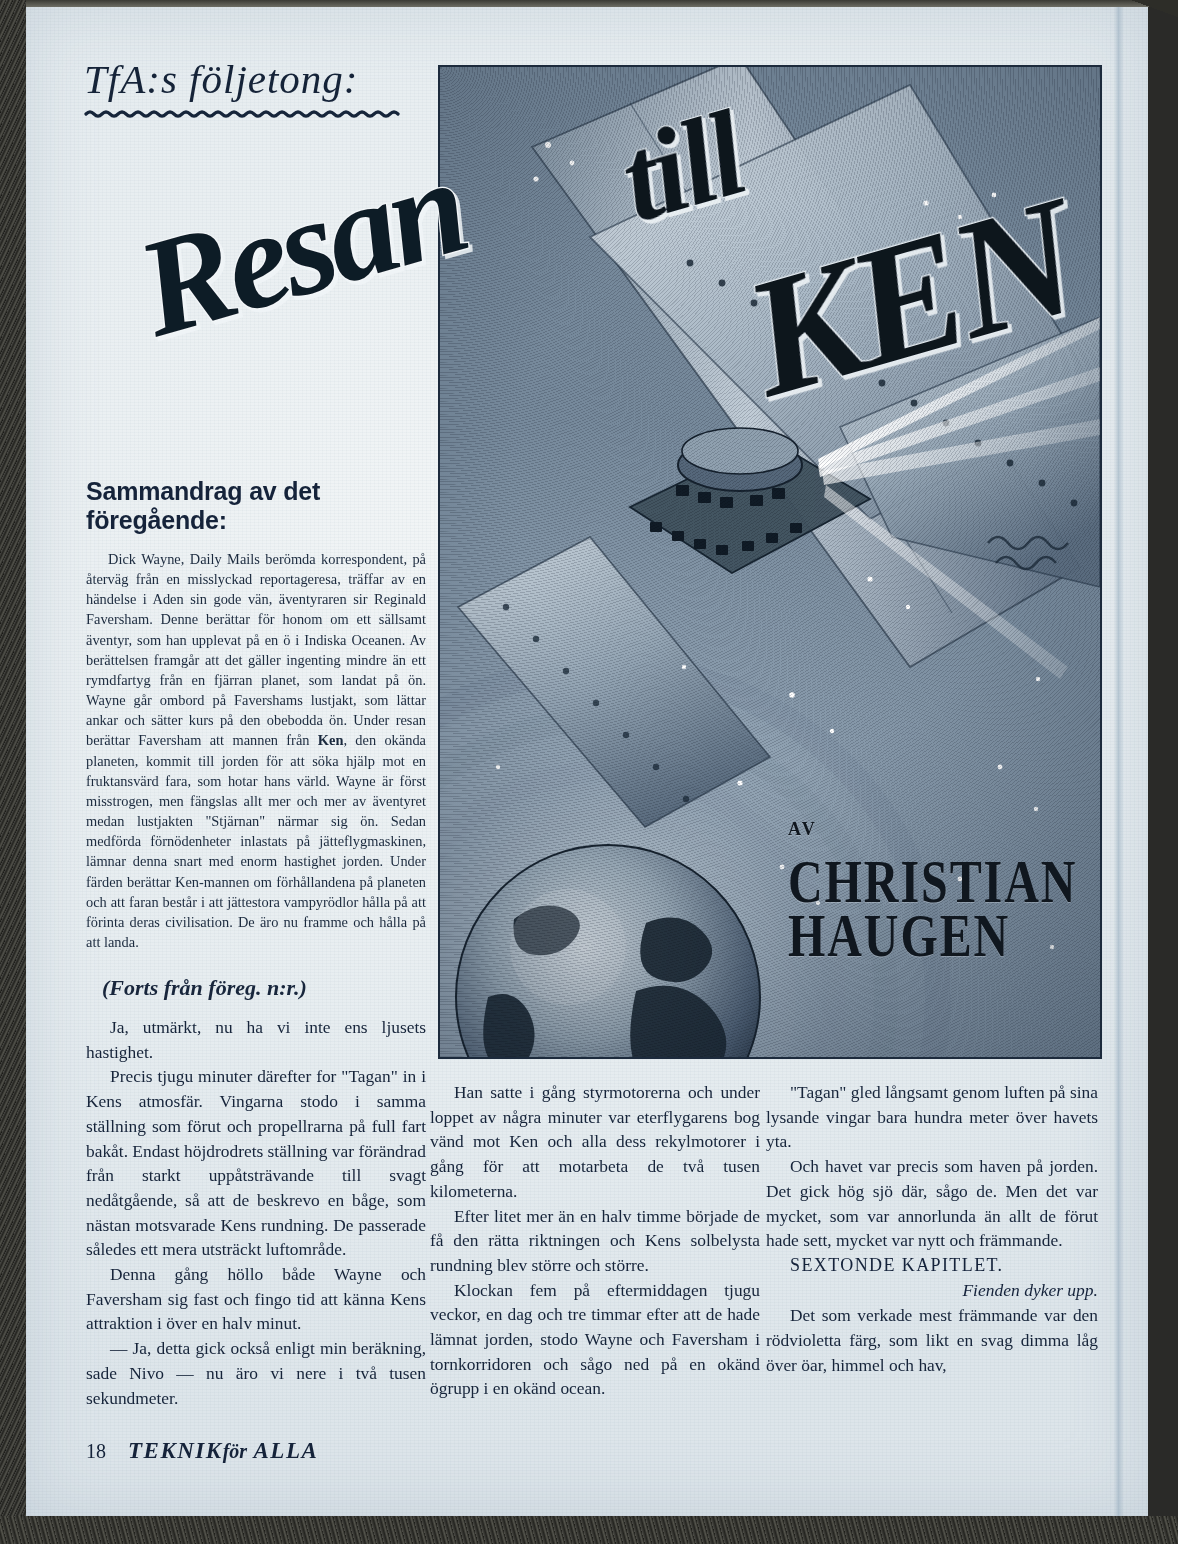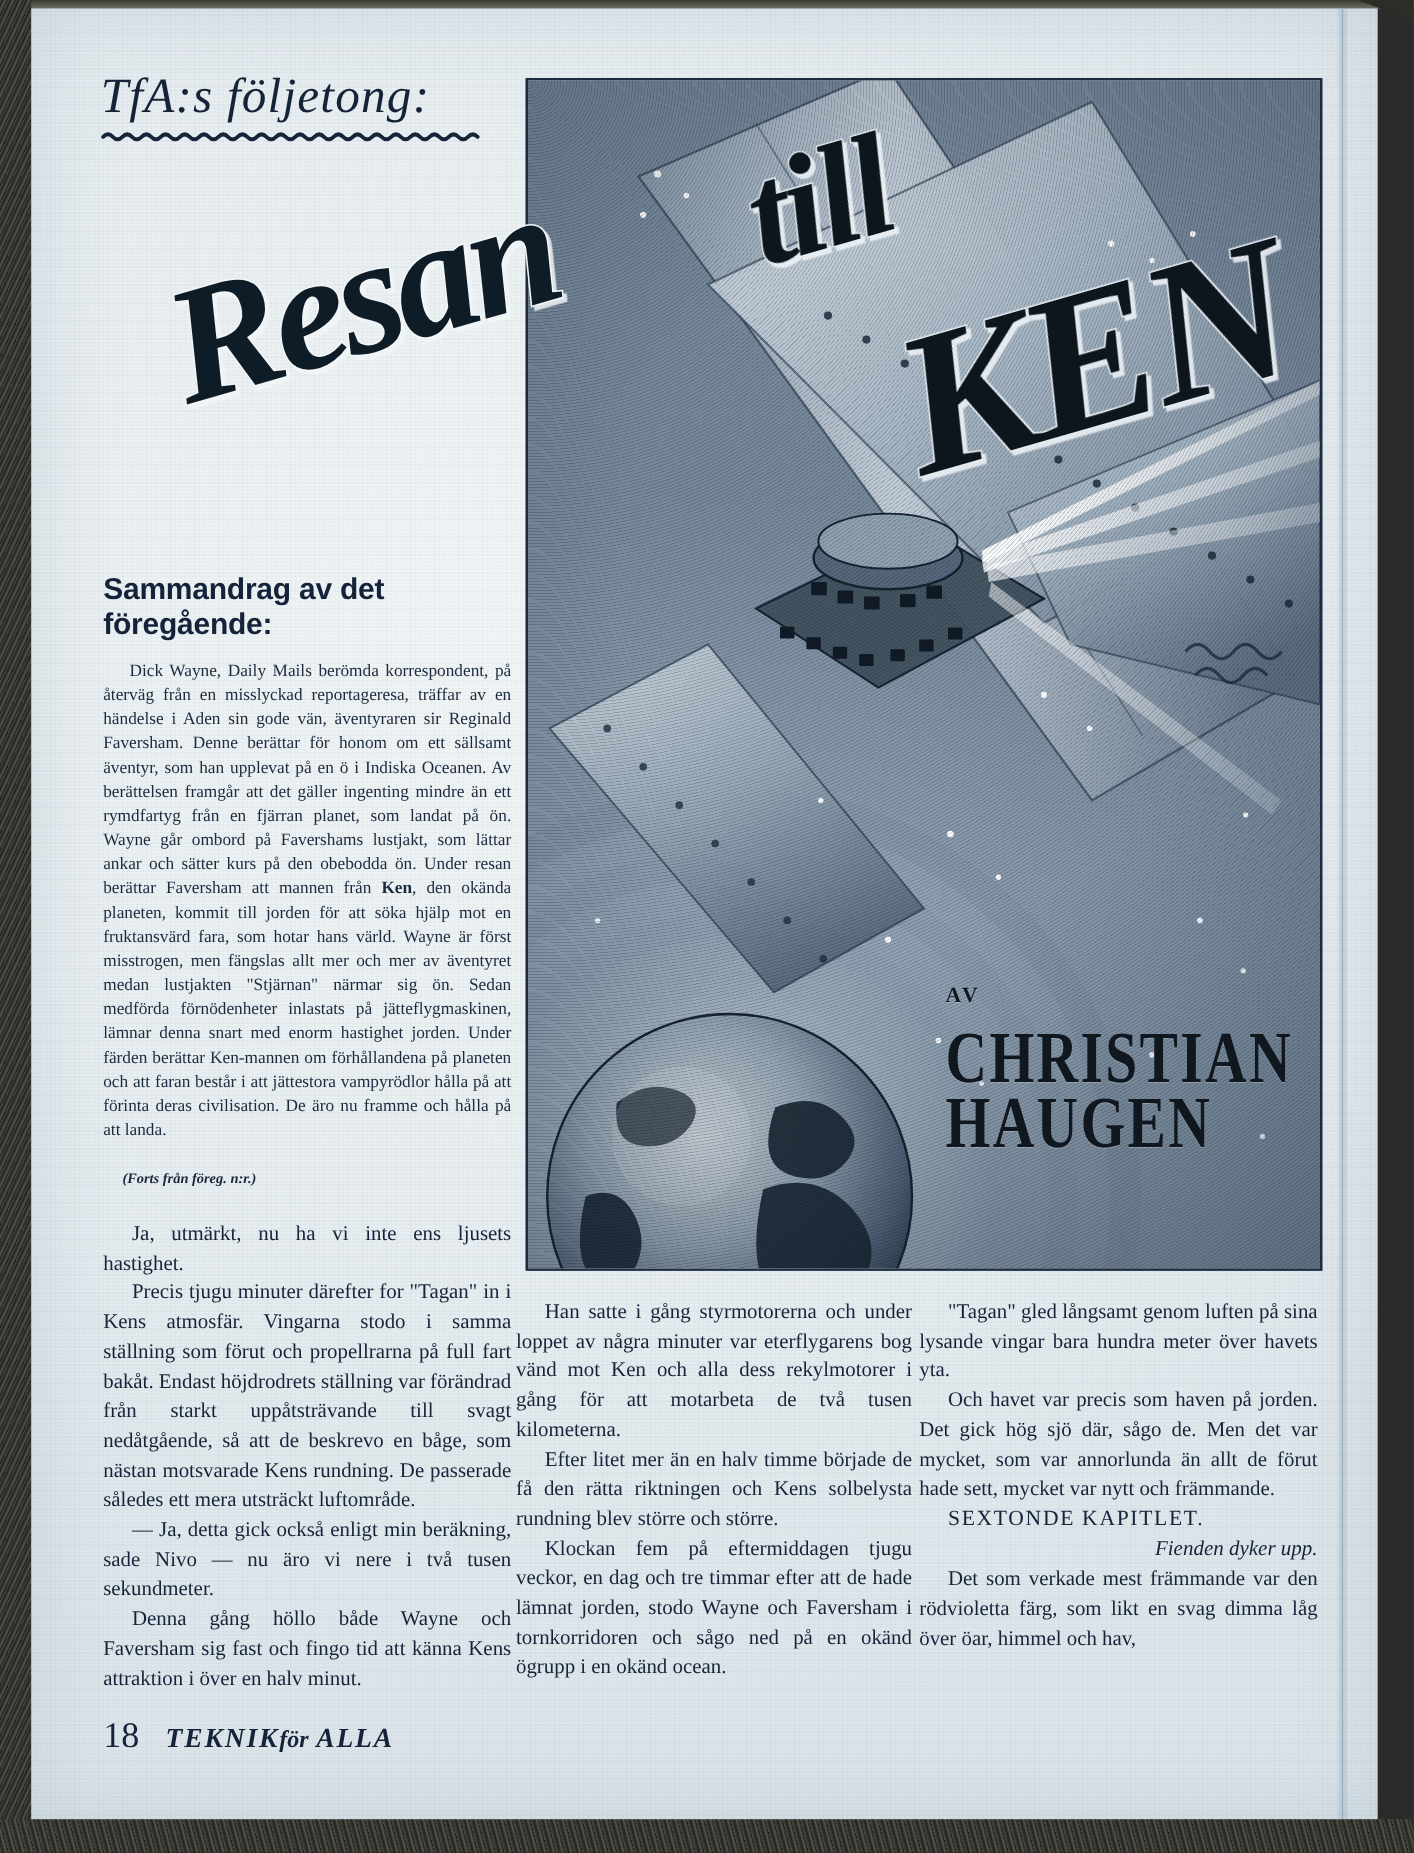--- a/index.html
+++ b/index.html
@@ -192,21 +192,21 @@
     hyphens: none;
   }
   .summary-body b { font-weight: 700; }
 
   .contnote {
     position: absolute;
     left: 76px; top: 968px;
     font-family: "Liberation Serif", serif;
     font-style: italic;
     font-weight: 700;
-    font-size: 12px;
+    font-size: 22px;
     color: #18263c;
     z-index: 4;
   }
 
   .col {
     position: absolute;
     font-family: "Liberation Serif", serif;
     font-size: 17.4px;
     line-height: 1.42;
     text-align: justify;
@@ -241,21 +241,21 @@
   .footer {
     position: absolute;
     left: 60px; bottom: 52px;
     display: flex;
     align-items: baseline;
     gap: 22px;
     z-index: 4;
   }
   .footer-pageno {
     font-family: "Liberation Serif", serif;
-    font-size: 30px;
+    font-size: 20px;
     color: #15233a;
   }
   .footer-mast {
     font-family: "Liberation Serif", serif;
     font-style: italic;
     font-weight: 700;
     font-size: 23px;
     letter-spacing: 1.5px;
     color: #15233a;
   }
@@ -472,22 +472,22 @@
     <div class="summary">
       <h2 class="summary-head">Sammandrag av det föregående:</h2>
       <p class="summary-body"><span>Dick Wayne, Daily Mails berömda korrespondent, på återväg från en misslyckad reportageresa, träffar av en händelse i Aden sin gode vän, äventyraren sir Reginald Faversham. Denne berättar för honom om ett sällsamt äventyr, som han upplevat på en ö i Indiska Oceanen. Av berättelsen framgår att det gäller ingenting mindre än ett rymdfartyg från en fjärran planet, som landat på ön. Wayne går ombord på Favershams lustjakt, som lättar ankar och sätter kurs på den obebodda ön. Under resan berättar Faversham att mannen från </span><b>Ken</b><span>, den okända planeten, kommit till jorden för att söka hjälp mot en fruktansvärd fara, som hotar hans värld. Wayne är först misstrogen, men fängslas allt mer och mer av äventyret medan lustjakten "Stjärnan" närmar sig ön. Sedan medförda förnödenheter inlastats på jätteflygmaskinen, lämnar denna snart med enorm hastighet jorden. Under färden berättar Ken-mannen om förhållandena på planeten och att faran består i att jättestora vampyrödlor hålla på att förinta deras civilisation. De äro nu framme och hålla på att landa.</span></p>
     </div>
 
     <div class="contnote">(Forts från föreg. n:r.)</div>
 
     <div class="col col-1">
       <p>Ja, utmärkt, nu ha vi inte ens ljusets hastighet.</p>
       <p>Precis tjugu minuter därefter for "Tagan" in i Kens atmosfär. Vingarna stodo i samma ställning som förut och propellrarna på full fart bakåt. Endast höjdrodrets ställning var förändrad från starkt uppåtsträvande till svagt nedåtgående, så att de beskrevo en båge, som nästan motsvarade Kens rundning. De passerade således ett mera utsträckt luftområde.</p>
+      <p>Denna gång höllo både Wayne och Faversham sig fast och fingo tid att känna Kens attraktion i över en halv minut.</p>
       <p>— Ja, detta gick också enligt min beräkning, sade Nivo — nu äro vi nere i två tusen sekundmeter.</p>
-      <p>Denna gång höllo både Wayne och Faversham sig fast och fingo tid att känna Kens attraktion i över en halv minut.</p>
     </div>
 
     <div class="col col-2">
       <p>Han satte i gång styrmotorerna och under loppet av några minuter var eterflygarens bog vänd mot Ken och alla dess rekylmotorer i gång för att motarbeta de två tusen kilometerna.</p>
       <p>Efter litet mer än en halv timme började de få den rätta riktningen och Kens solbelysta rundning blev större och större.</p>
       <p>Klockan fem på eftermiddagen tjugu veckor, en dag och tre timmar efter att de hade lämnat jorden, stodo Wayne och Faversham i tornkorridoren och sågo ned på en okänd ögrupp i en okänd ocean.</p>
     </div>
 
     <div class="col col-3">
       <p>"Tagan" gled långsamt genom luften på sina lysande vingar bara hundra meter över havets yta.</p>

